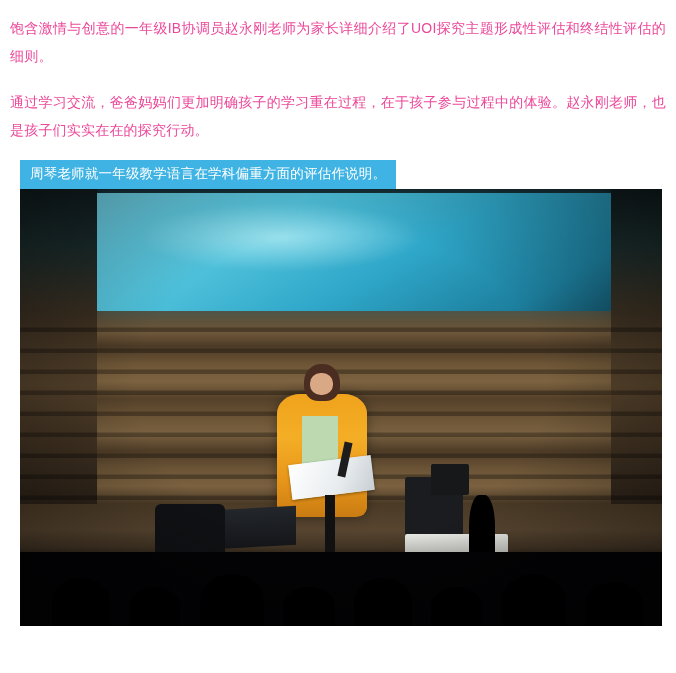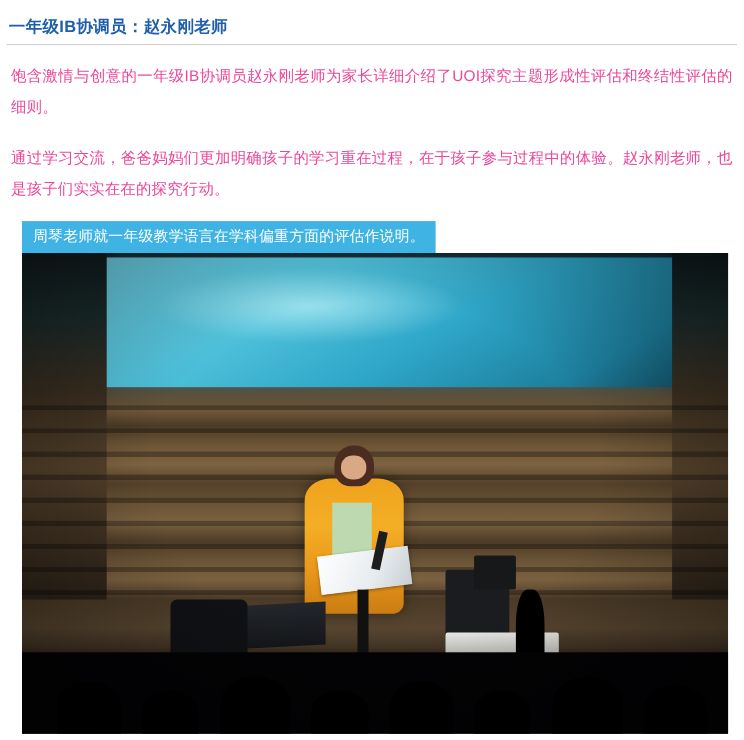--- a/index.html
+++ b/index.html
@@ -311,21 +311,20 @@
     z-index: 10;
     pointer-events: none;
   }
 </style>
 </head>
 <body>
 
 <div class="page">
   <div class="content">
 
-    <div class="section-title">一年级IB协调员：赵永刚老师</div>
 
     <p class="para">饱含激情与创意的一年级IB协调员赵永刚老师为家长详细介绍了UOI探究主题形成性评估和终结性评估的细则。</p>
 
     <p class="para last">通过学习交流，爸爸妈妈们更加明确孩子的学习重在过程，在于孩子参与过程中的体验。赵永刚老师，也是孩子们实实在在的探究行动。</p>
 
     <div class="caption-wrap">
       <span class="caption">周琴老师就一年级教学语言在学科偏重方面的评估作说明。</span>
     </div>
 
     <div class="photo-wrap">

